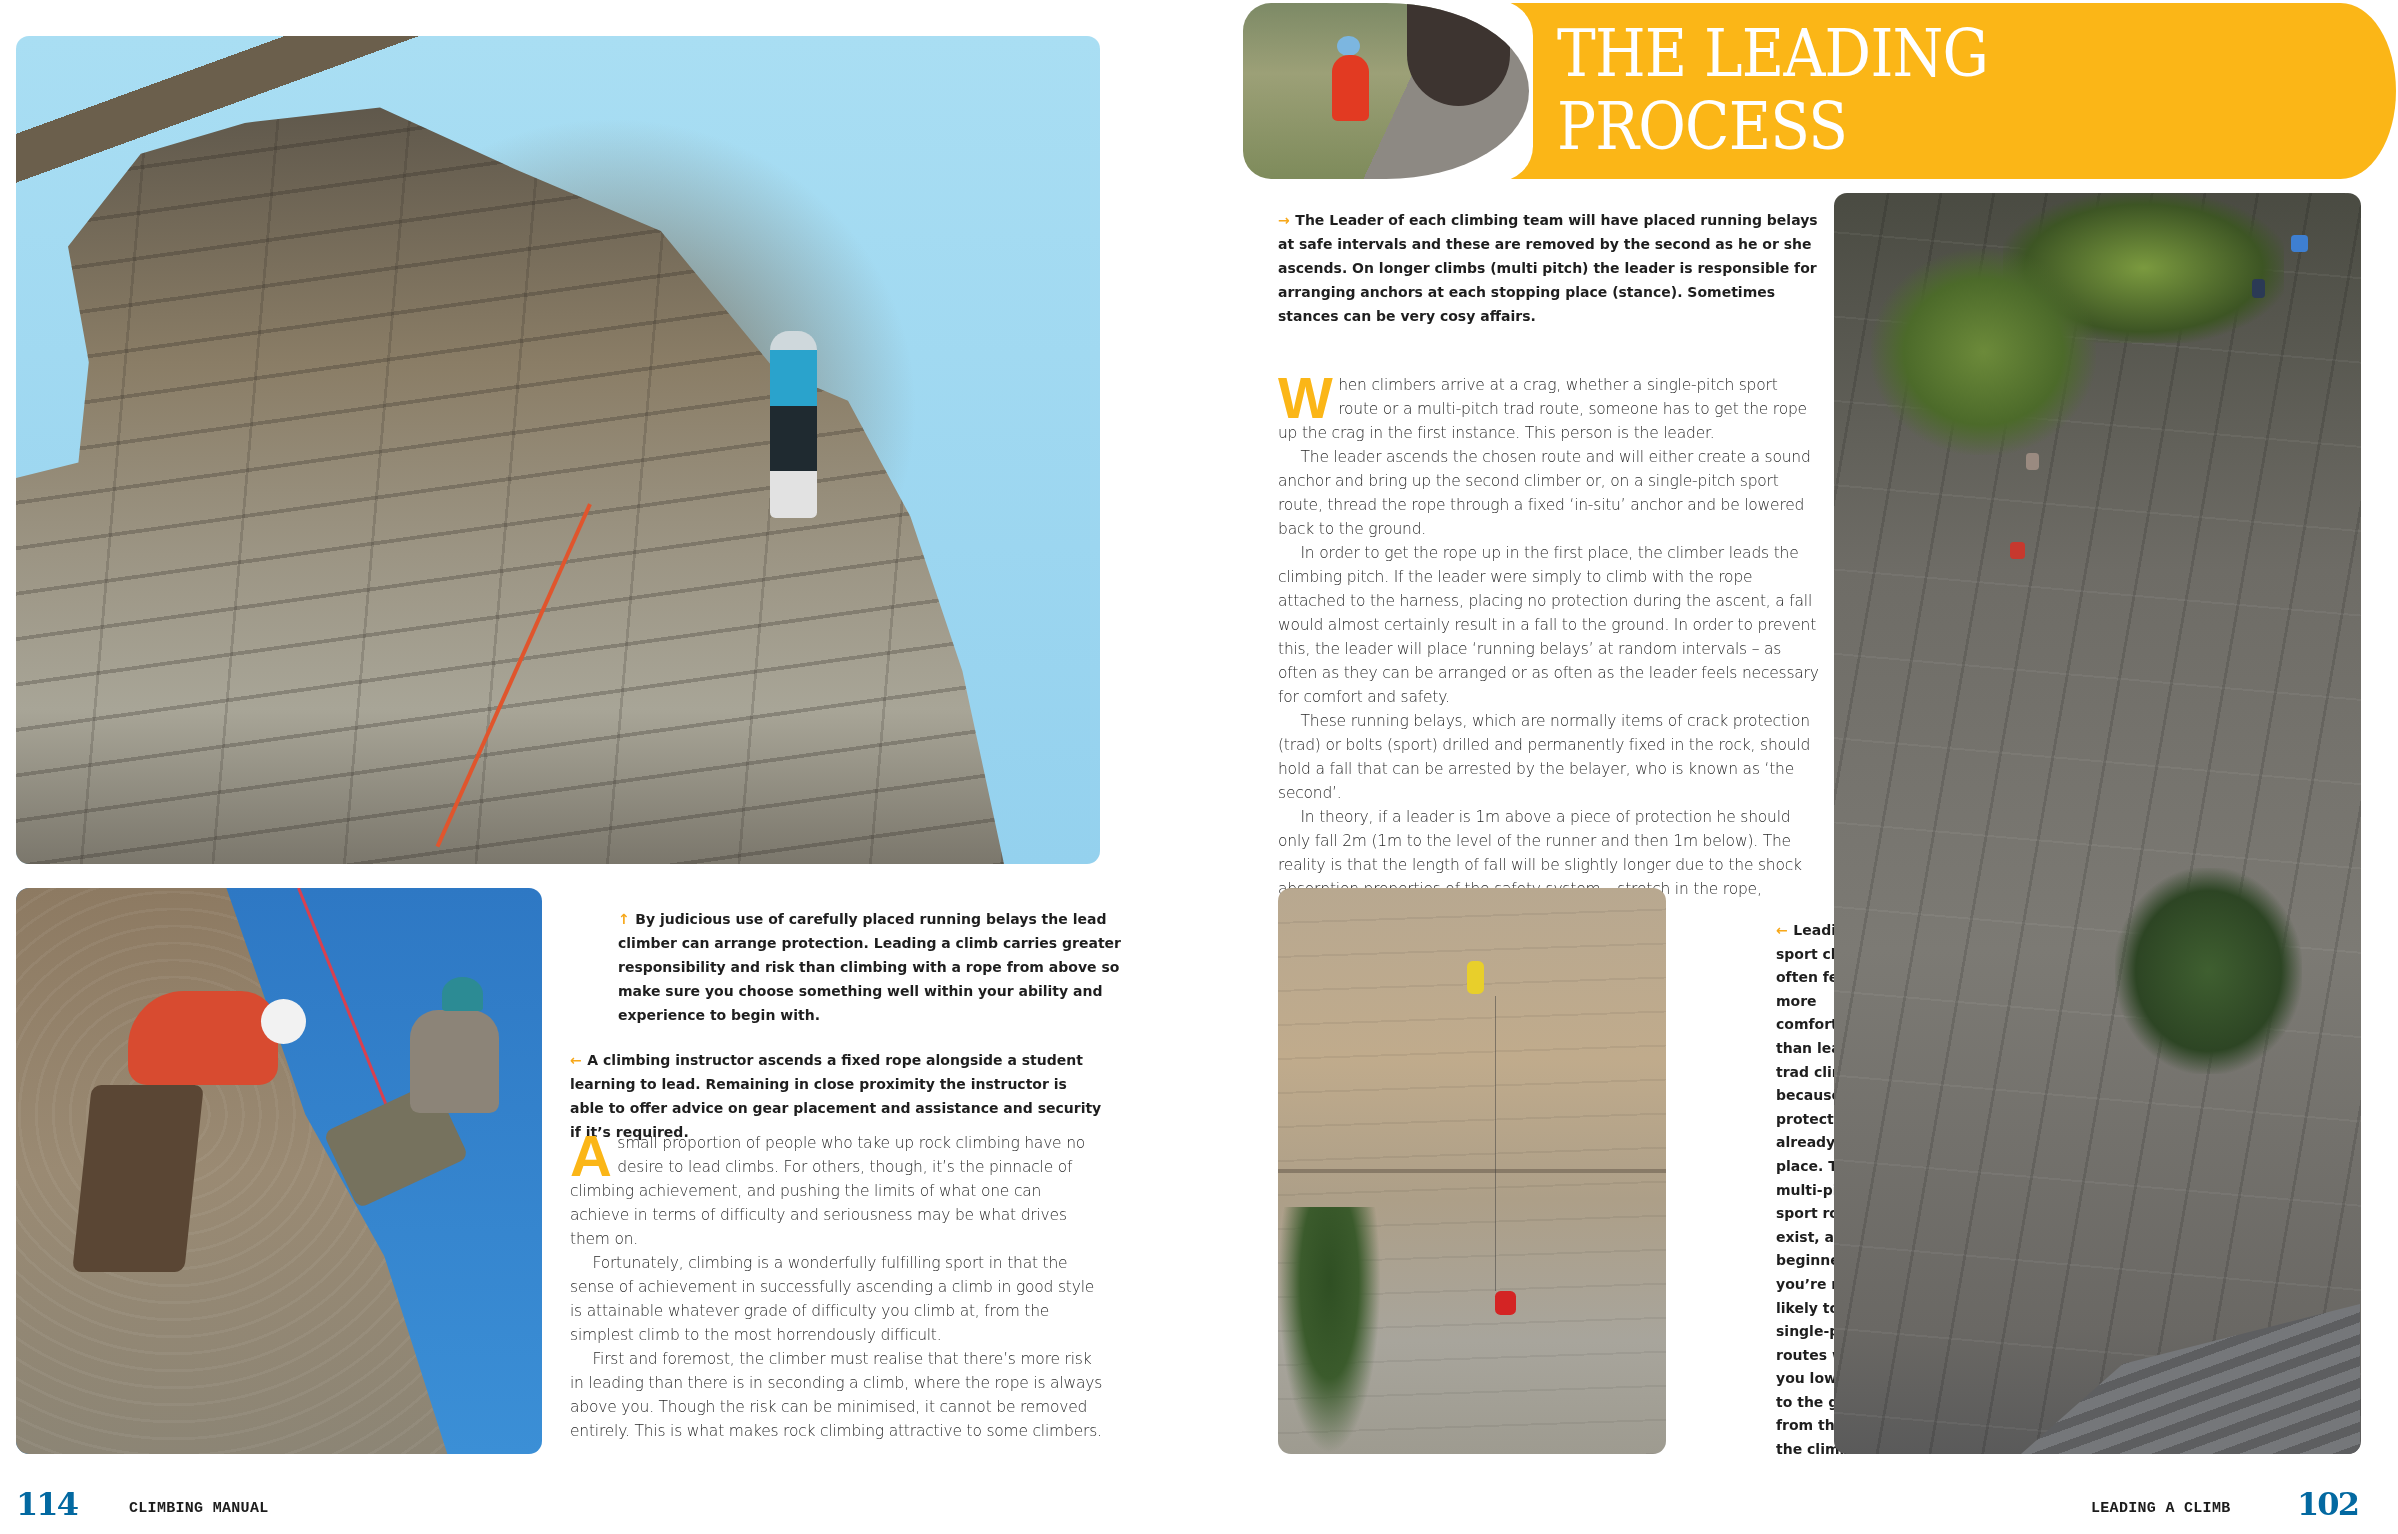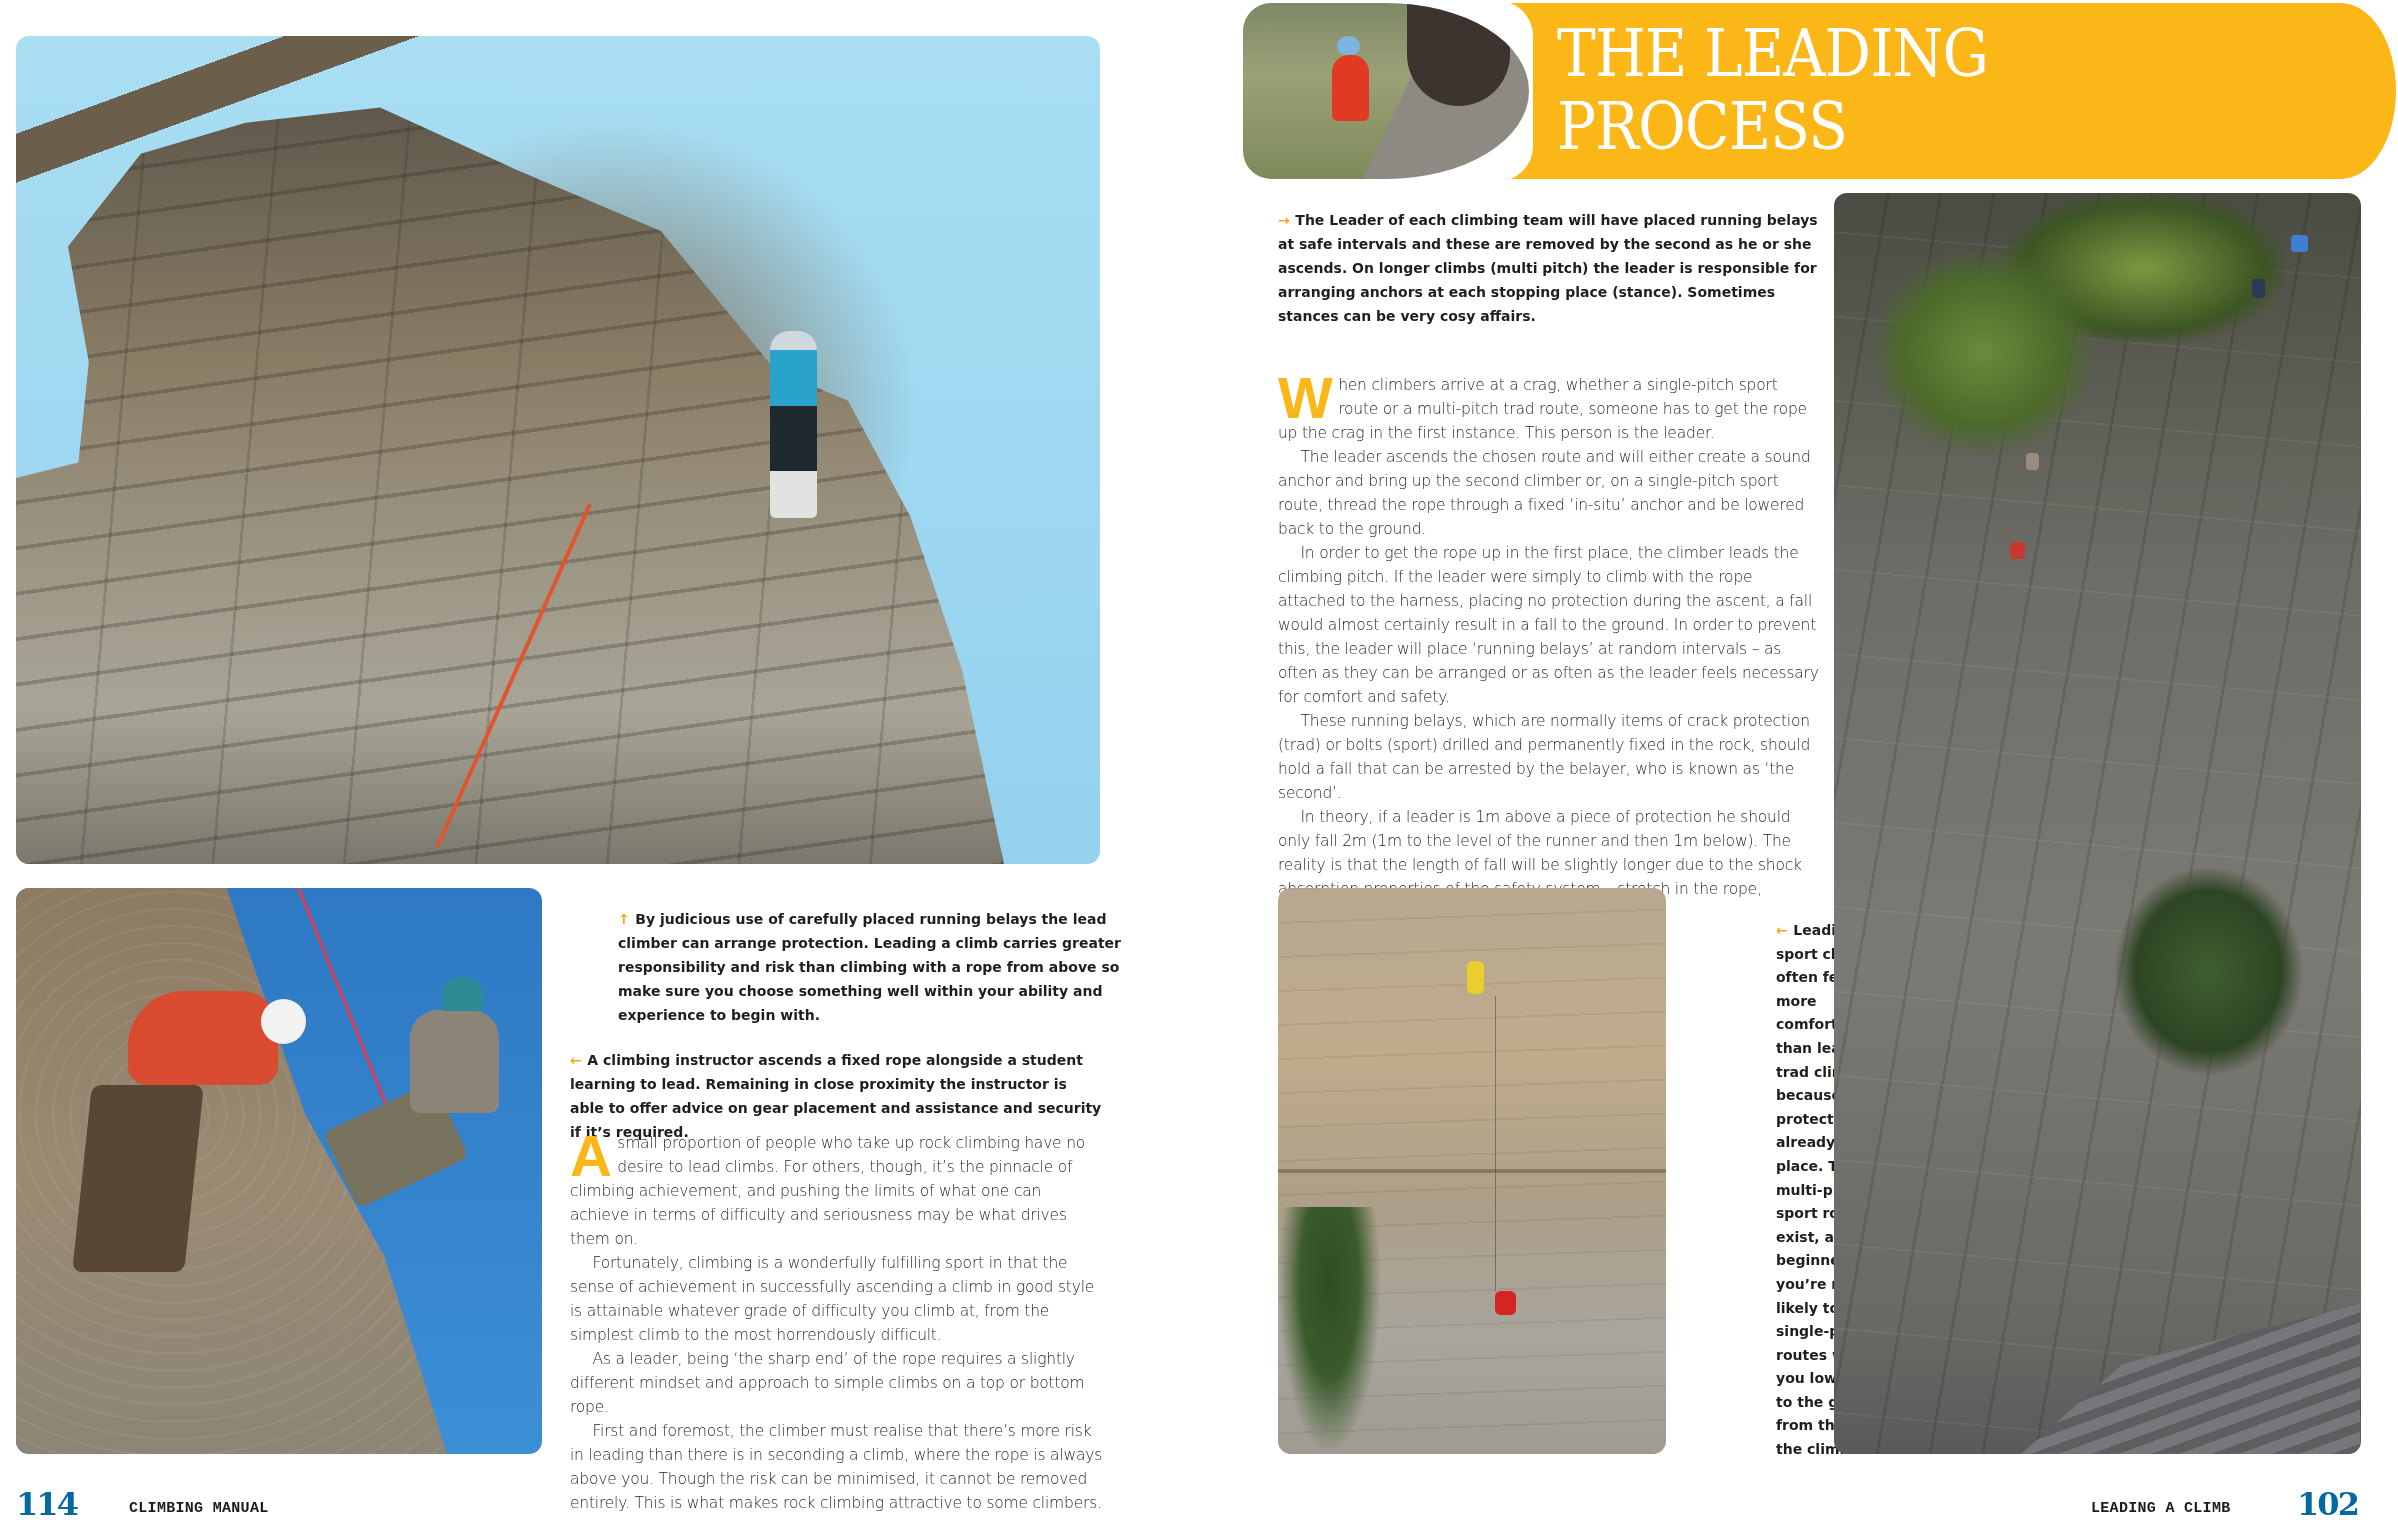--- a/index.html
+++ b/index.html
@@ -158,21 +158,20 @@
   <span class="arrow">↑</span><span>By judicious use of carefully placed running belays the lead climber can arrange protection.  Leading a climb carries greater responsibility and risk than climbing with a rope from above so make sure you choose something well within your ability and experience to begin with.</span>
 </div>
 
 <div id="caption-left-2" class="caption">
   <span class="arrow">←</span><span>A climbing instructor ascends a fixed rope alongside a student learning to lead.  Remaining in close proximity the instructor is able to offer advice on gear placement and assistance and security if it’s required.</span>
 </div>
 
 <div id="body-left" class="body-text">
   <p class="first"><span class="dropcap">A</span><span> small proportion of people who take up rock climbing have no desire to lead climbs. For others, though, it’s the pinnacle of climbing achievement, and pushing the limits of what one can achieve in terms of difficulty and seriousness may be what drives them on.</span></p>
   <p>Fortunately, climbing is a wonderfully fulfilling sport in that the sense of achievement in successfully ascending a climb in good style is attainable whatever grade of difficulty you climb at, from the simplest climb to the most horrendously difficult.</p>
-  <p>As a leader, being ‘the sharp end’ of the rope requires a slightly different mindset and approach to simple climbs on a top or bottom rope.</p>
   <p>First and foremost, the climber must realise that there’s more risk in leading than there is in seconding a climb, where the rope is always above you. Though the risk can be minimised, it cannot be removed entirely. This is what makes rock climbing attractive to some climbers.</p>
 </div>
 
 <div id="folio-left" class="folio">114</div>
 <div id="running-head-left" class="running-head">CLIMBING MANUAL</div>
 
 <div id="banner"></div>
 <div id="banner-white-edge"></div>
 <div id="photo-3" class="photo">
   <div class="boulder"></div>

